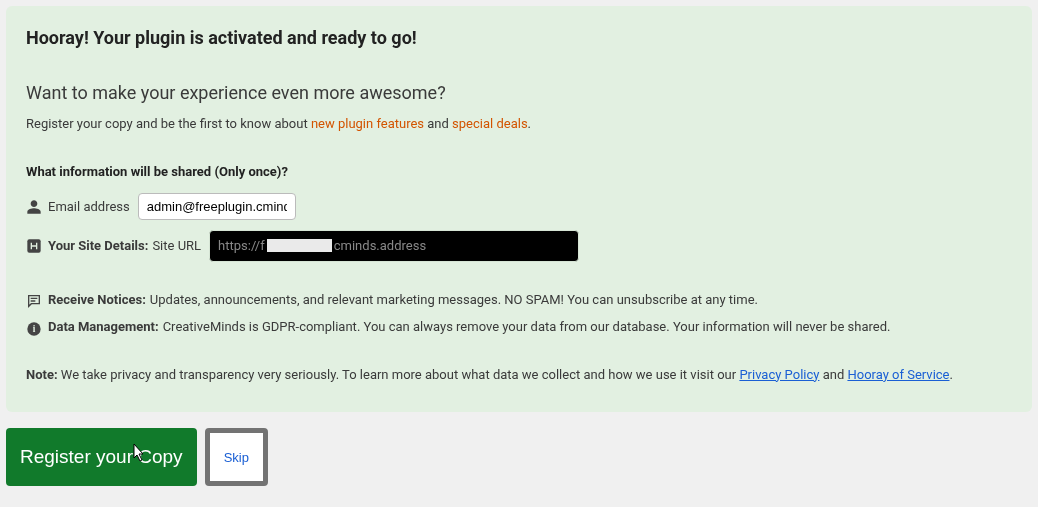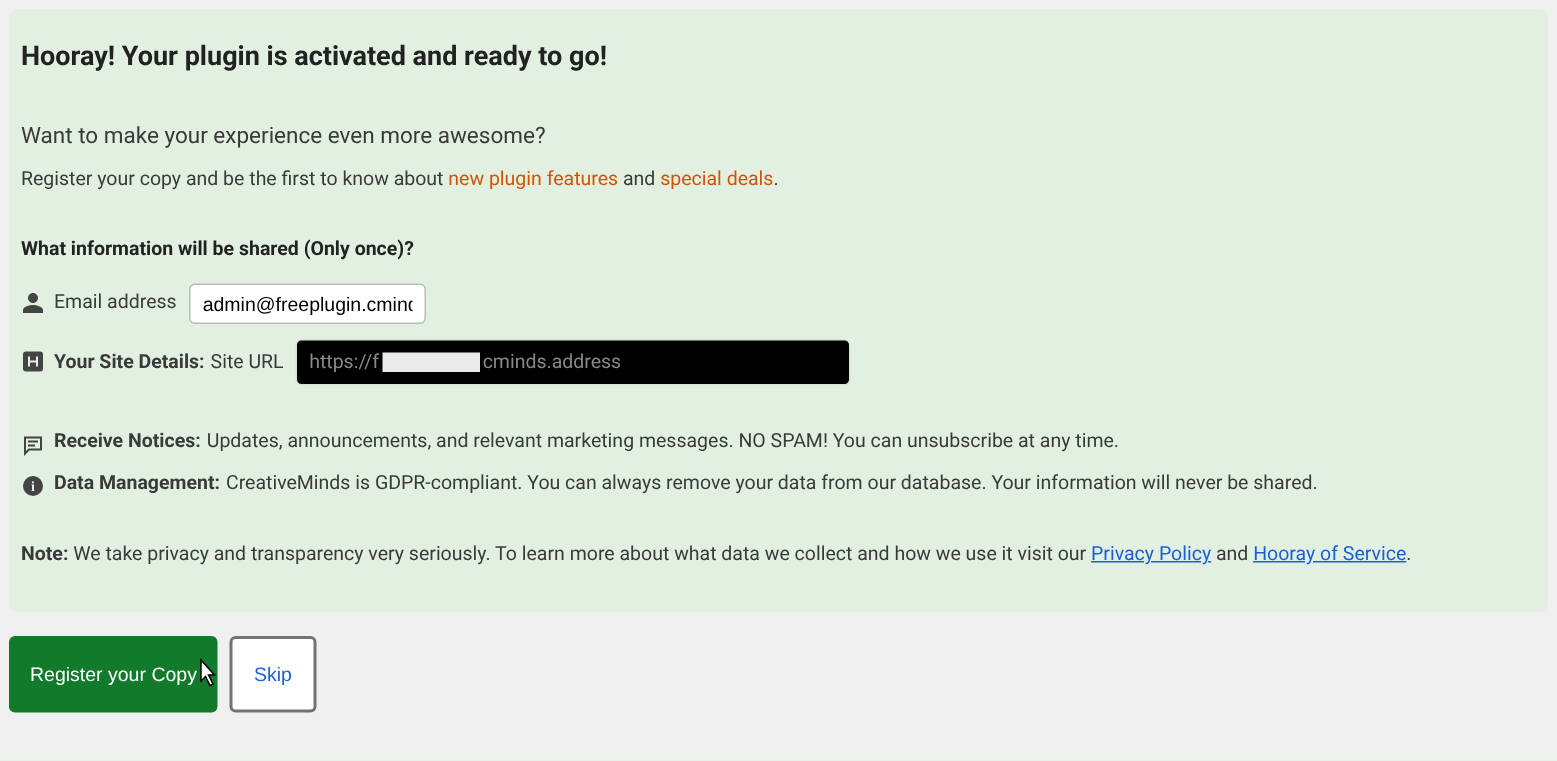--- a/index.html
+++ b/index.html
@@ -7,33 +7,33 @@
       font-family: -apple-system, BlinkMacSystemFont, "Segoe UI", Roboto, "Helvetica Neue", Arial, sans-serif;
       background: #f0f0f0;
       width: 1038px;
       height: 507px;
       font-size: 13px;
       color: #3a3a3a;
     }
     .panel {
       background: #e2f0e1;
       border-radius: 6px;
-      padding: 18px 22px 28px 8px;
+      padding: 18px 22px 28px 20px;
       margin: 6px 6px 0 6px;
       line-height: 1.5;
     }
     h2.title {
       font-size: 18px;
       font-weight: 700;
       color: #222;
       margin-bottom: 28px;
     }
     .intro-line {
       margin-bottom: 8px;
-      font-size: 15px;
+      font-size: 18px;
     }
     .intro-line2 {
       margin-bottom: 28px;
       font-size: 13px;
     }
     .link-orange {
       color: #d35400;
       text-decoration: none;
     }
     h3.section-head {
@@ -102,28 +102,28 @@
       display: flex;
       gap: 8px;
       position: relative;
     }
     .btn-primary {
       background: #117a2b;
       color: #fff;
       border: none;
       border-radius: 4px;
       padding: 18px 14px;
-      font-size: 13px;
+      font-size: 19px;
       cursor: pointer;
       font-weight: 400;
     }
     .btn-secondary {
       background: #fff;
       color: #1a5fd4;
-      border: 2px solid #737373;
+      border: 5px solid #737373;
       border-radius: 4px;
       padding: 6px 14px;
       font-size: 13px;
       cursor: pointer;
     }
     .cursor {
       position: absolute;
       left: 128px;
       top: 30px;
       pointer-events: none;

